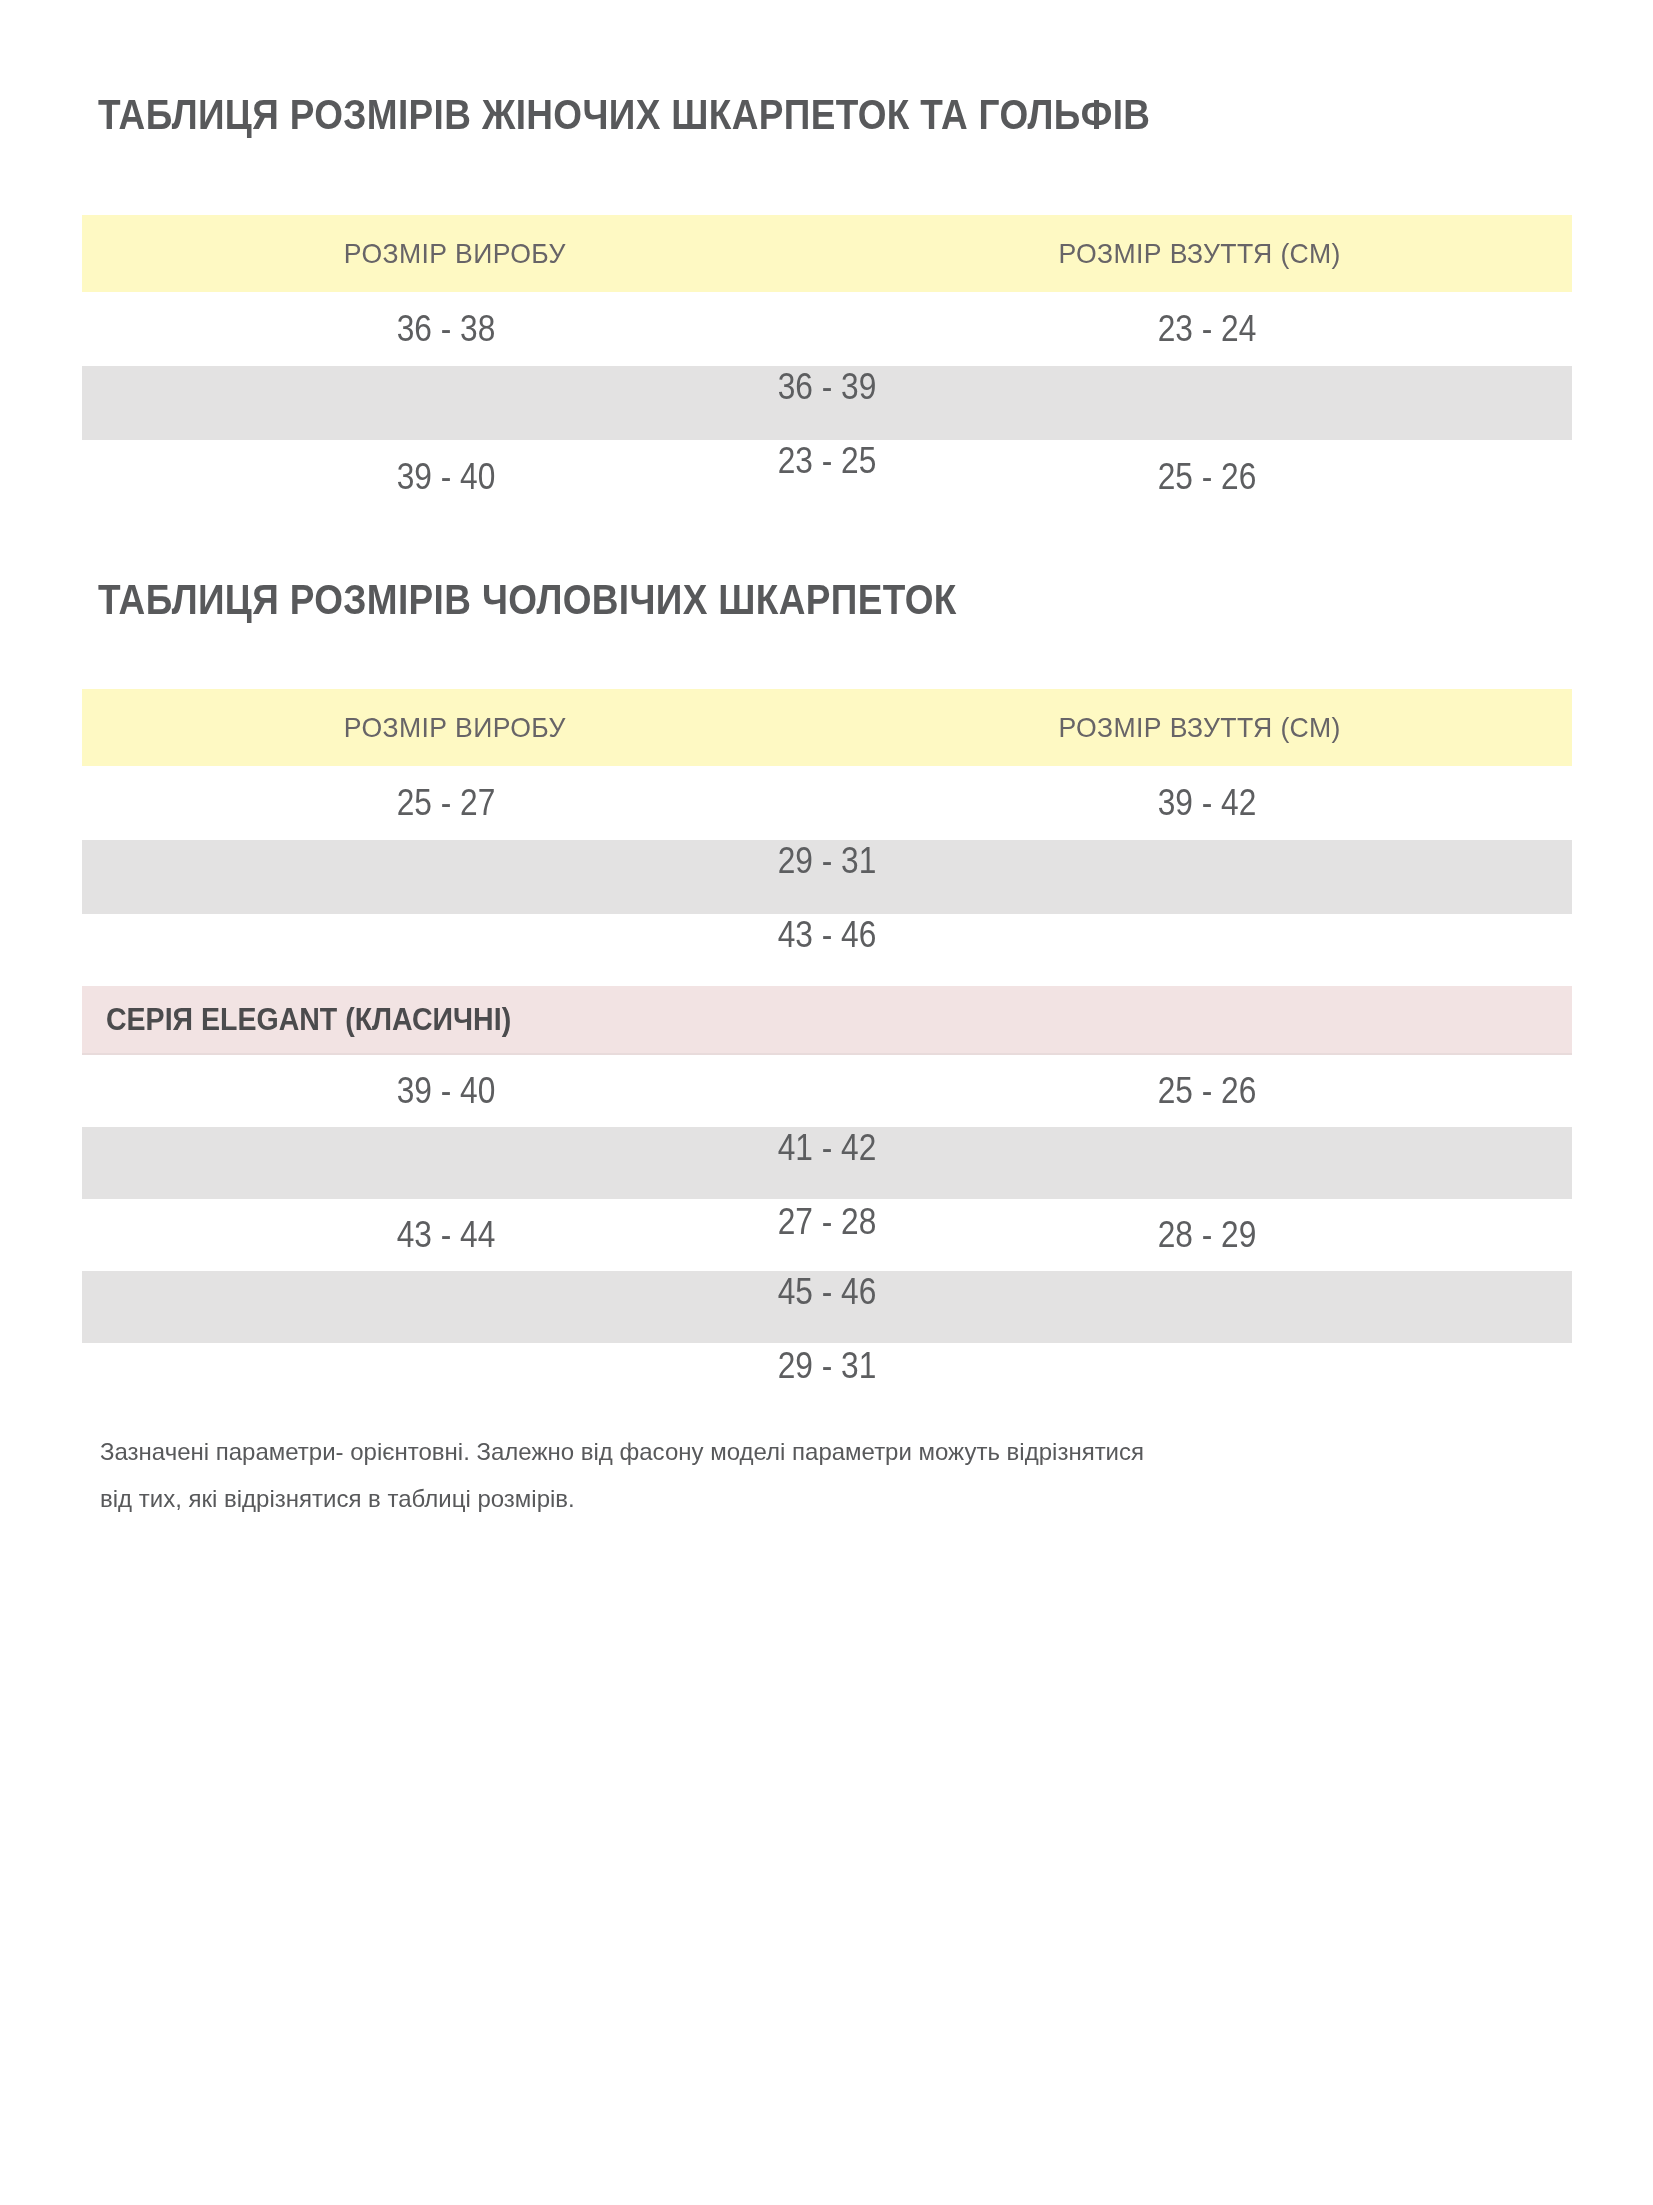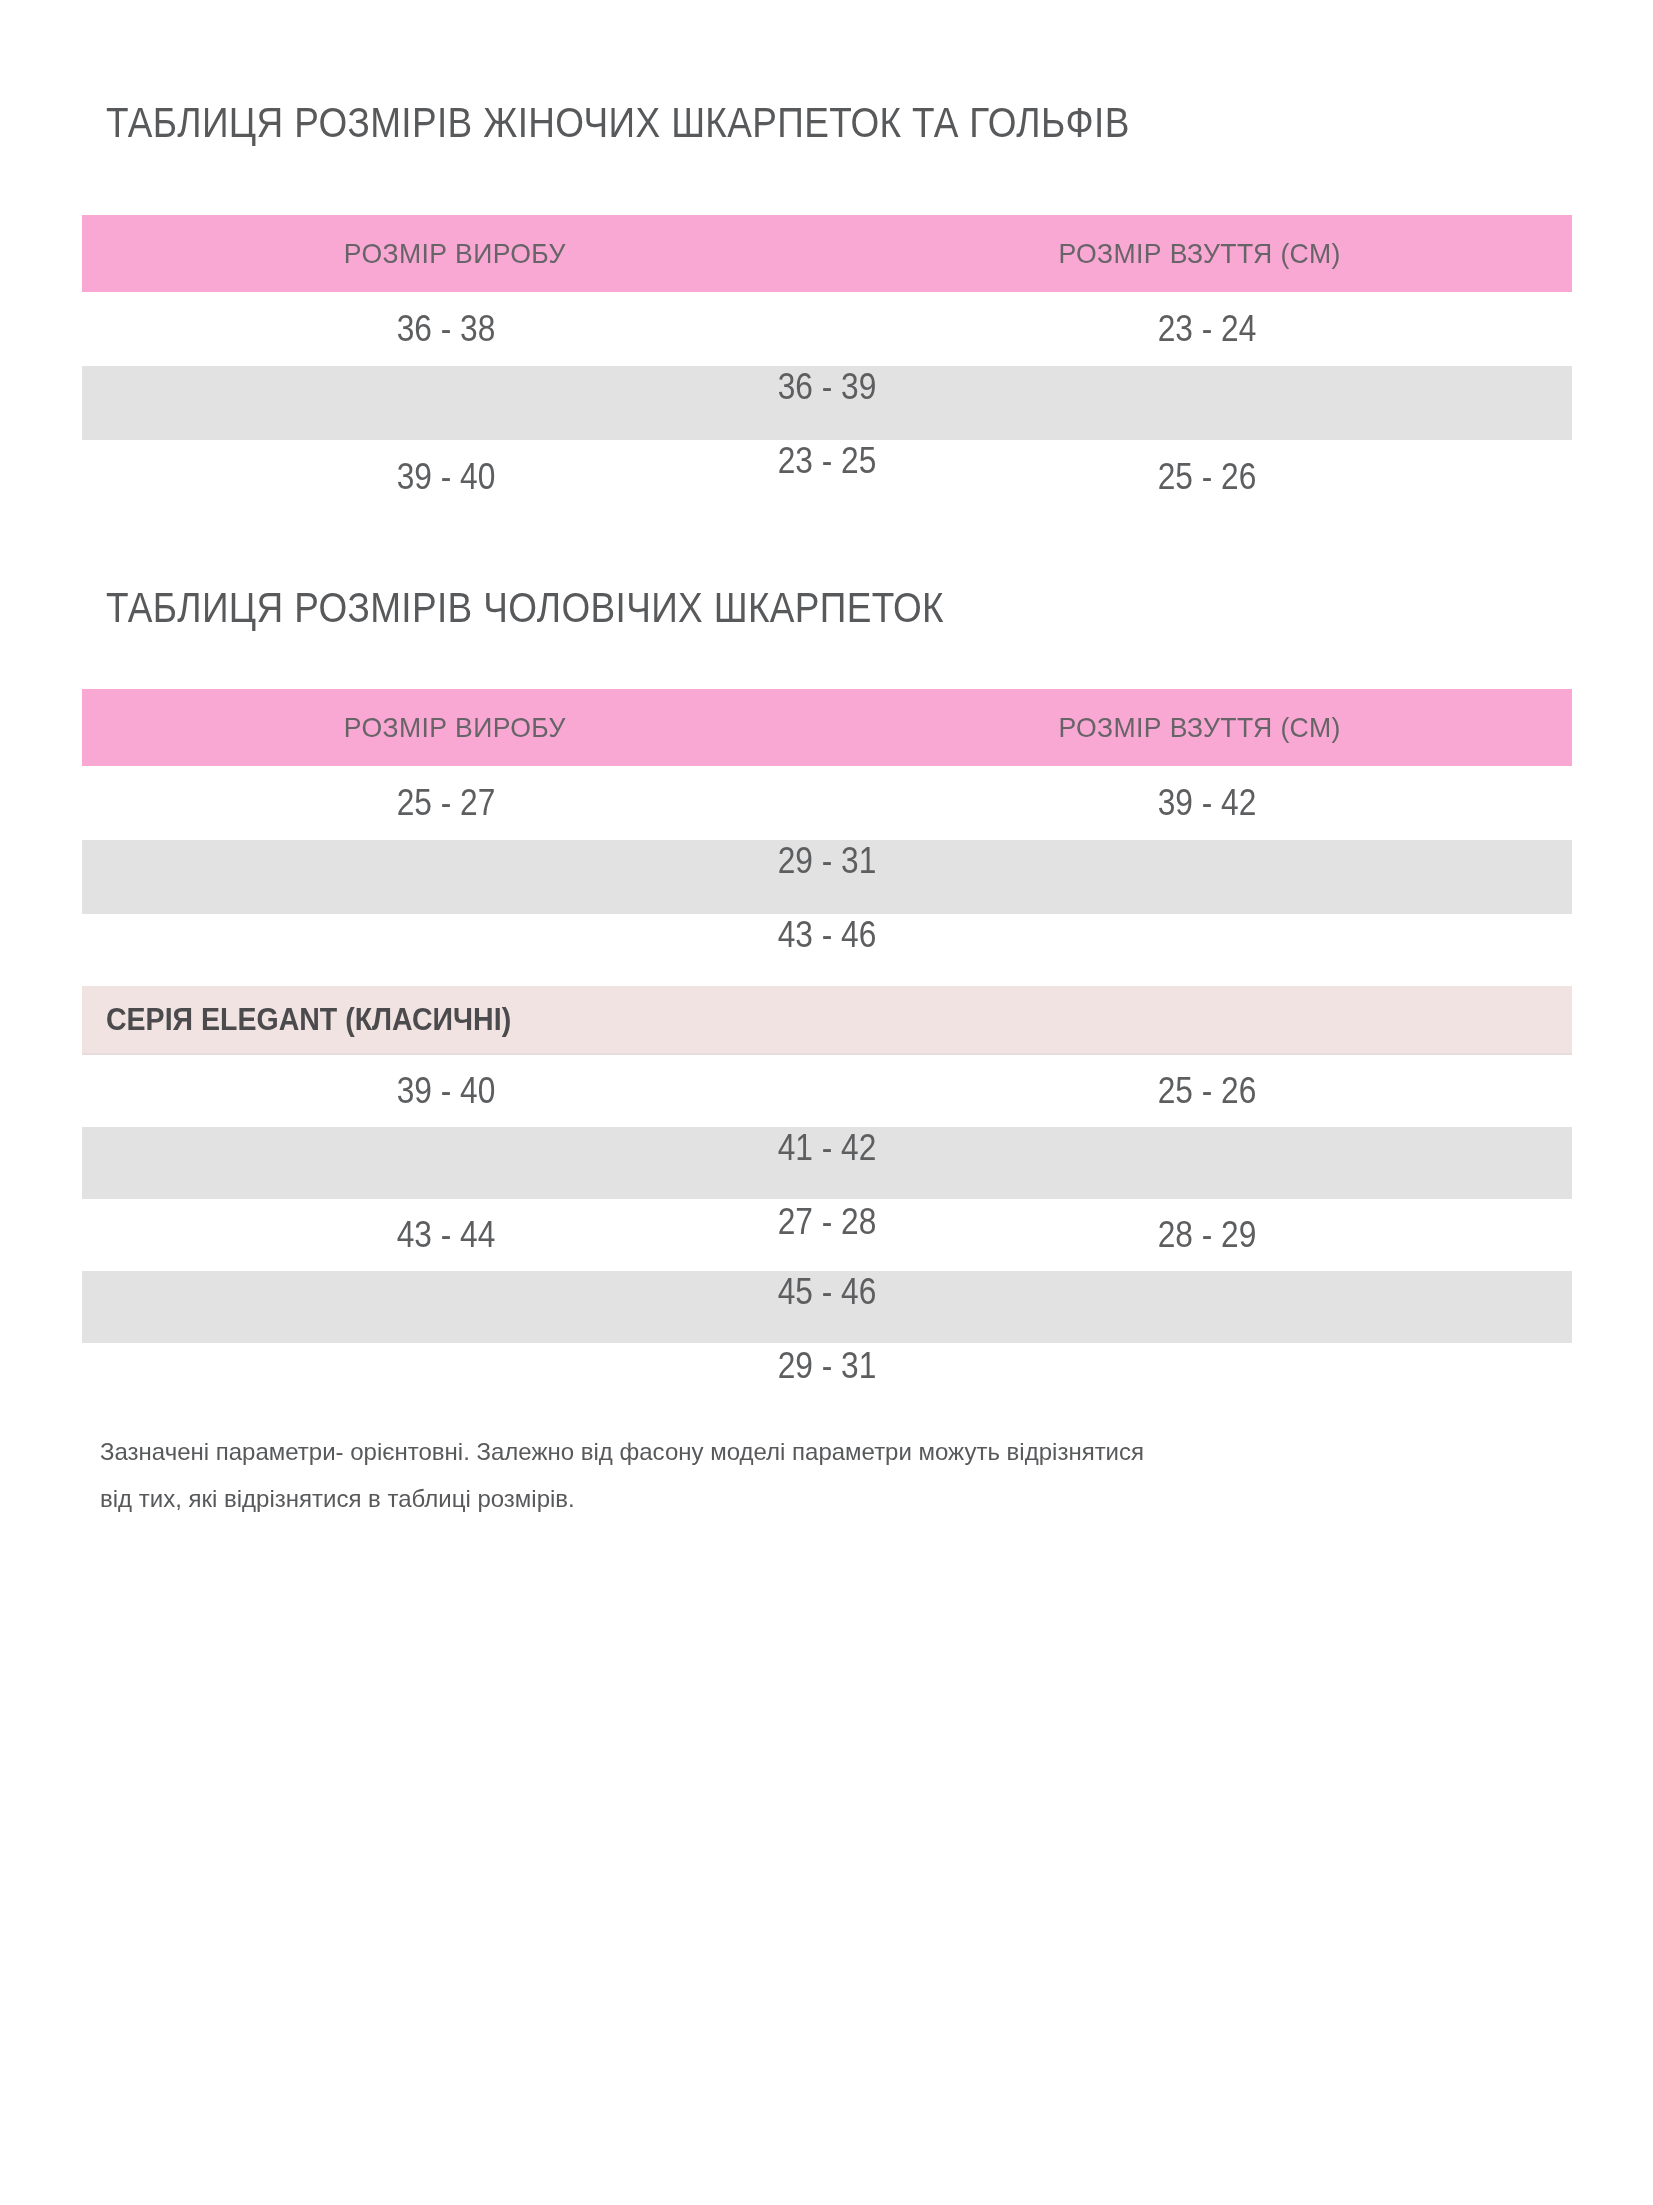--- a/index.html
+++ b/index.html
@@ -11,38 +11,38 @@
     font-family:"Liberation Sans","DejaVu Sans",sans-serif;
     overflow:hidden;
   }
   
   .cn { display:inline-block; transform:scaleX(0.88); transform-origin:center center; white-space:nowrap; }
   .cn.left { transform-origin:left center; }
 
   .title {
     position:absolute;
     left:94px;
-    margin:12px;
+    margin:4px;
     font-size:42px;
-    font-weight:400;
+    font-weight:700;
     color:#58595b;
     letter-spacing:0.4px;
   }
   #title-women { top:87px; }
   #title-men   { top:572px; }
 
   .tbl { position:absolute; left:82px; width:1490px; }
   #women-table   { top:215px; }
   #men-table     { top:689px; }
   #elegant-table { top:986px; }
 
   .thead {
     display:flex;
     height:77px;
-    background:#f9a8d4;
+    background:#fef9c3;
   }
   .th {
     flex:1 1 50%;
     display:flex;
     align-items:center;
     justify-content:center;
     font-size:28px;
     color:#676467;
     letter-spacing:0.4px;
   }

